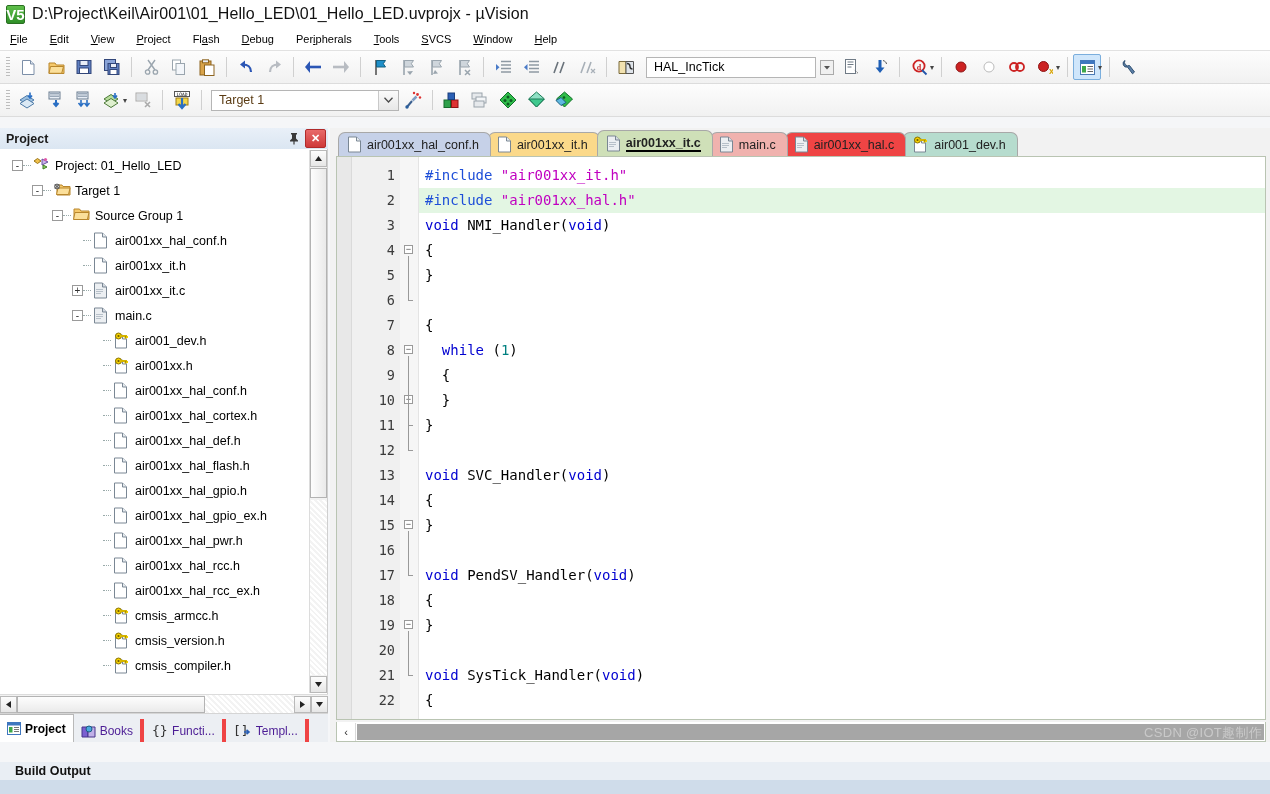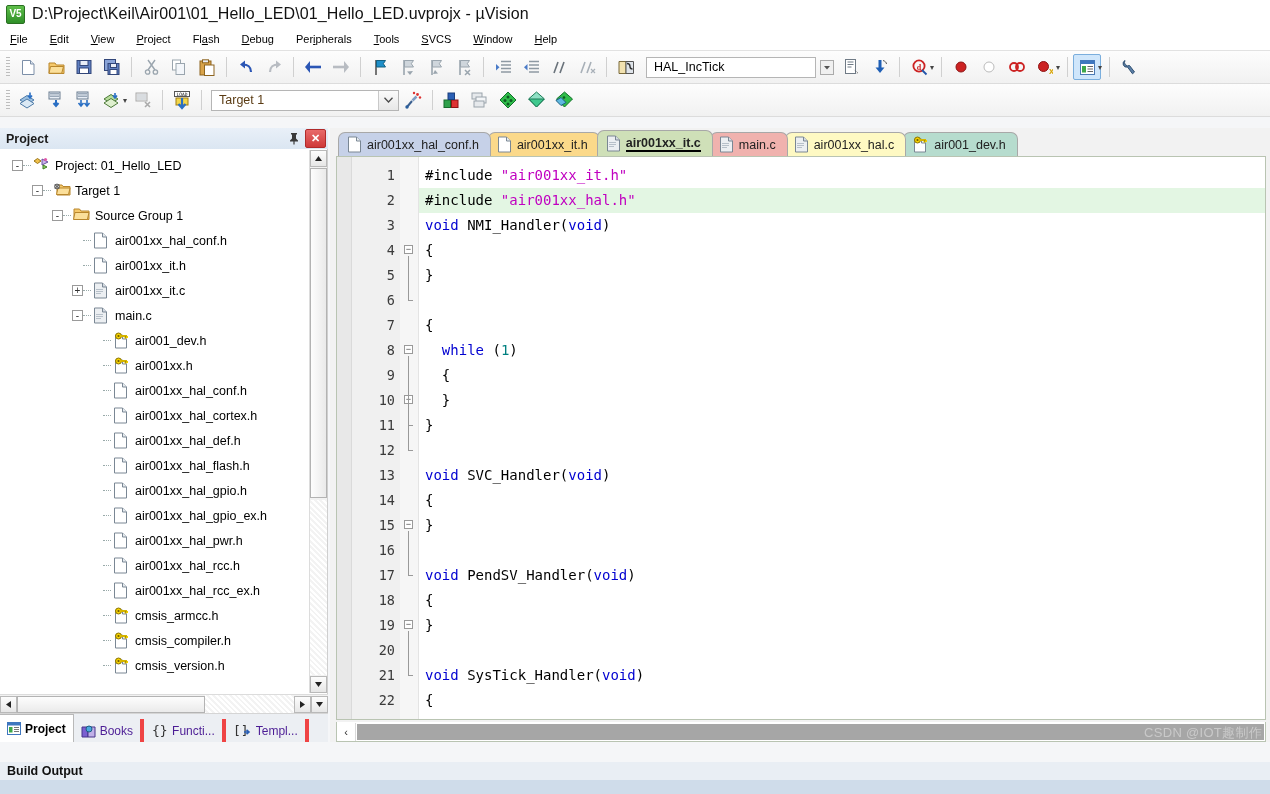--- a/index.html
+++ b/index.html
@@ -9,21 +9,21 @@
     font-size:12px;color:#000;
     background:#fff;
     -webkit-font-smoothing:antialiased;
   }
   .app{position:relative;width:1270px;height:794px;background:#f5f6f8;}
 
   
   .titlebar{height:28px;background:#ffffff;display:flex;align-items:center;padding-left:6px;}
   .vicon{width:17px;height:17px;border-radius:2px;background:linear-gradient(#5fbf4a,#2f8f28);
          border:1px solid #2a6f22;display:flex;align-items:center;justify-content:center;
-         color:#fff;font-size:10px;font-weight:bold;margin-right:7px;line-height:1;}
+         color:#fff;font-size:15px;font-weight:bold;margin-right:7px;line-height:1;}
   .titletext{font-size:16px;color:#111;letter-spacing:.1px;}
 
   
   .menubar{height:22px;background:#fff;display:flex;align-items:center;padding-left:10px;
            border-bottom:1px solid #e2e2e2;}
   .menuitem{font-size:11px;color:#000;margin-right:22px;cursor:default;}
   .menuitem u{text-decoration:underline;}
 
   
   .tbar{height:32px;background:linear-gradient(#fdfdfd,#f1f1f1);display:flex;align-items:center;
@@ -110,39 +110,39 @@
   .gutter{width:48px;background:#f0f0f0;flex:0 0 auto;text-align:right;padding-top:6px;box-sizing:border-box;
           font-family:"DejaVu Sans Mono","Liberation Mono",monospace;font-size:13.5px;color:#3a3a3a;}
   .foldcol{width:18px;background:#f6f6f6;border-right:1px solid #e4e4e4;flex:0 0 auto;padding-top:6px;
            position:relative;}
   .codearea{flex:1;padding-top:6px;position:relative;background:#fff;
             font-family:"DejaVu Sans Mono","Liberation Mono",monospace;font-size:14px;line-height:25px;}
   .gutter div{line-height:25px;padding-right:5px;}
   .cline{height:25px;white-space:pre;padding-left:6px;}
   .cline.hl{background:#e3f6e3;}
   .kw{color:#0000d0;}
-  .pp{color:#000000;}
+  .pp{color:#1d4ed8;}
   .str{color:#c000c0;}
   .num{color:#008080;}
   .fn{color:#000;}
   .fbox{position:absolute;width:9px;height:9px;border:1px solid #9a9a9a;background:#fff;
         font-size:9px;line-height:7px;text-align:center;color:#444;box-sizing:border-box;left:4px;cursor:pointer;}
   .fline{position:absolute;width:1px;background:#9a9a9a;left:8px;}
   .fend{position:absolute;width:5px;height:1px;background:#9a9a9a;left:8px;}
 
   .ehsb{position:absolute;left:6px;right:4px;bottom:0;height:20px;background:#fff;display:flex;align-items:center;
         border:1px solid #b9c4b2;border-top:none;box-sizing:border-box;}
   .ehsb .lt{width:18px;height:18px;display:flex;align-items:center;justify-content:center;font-size:11px;
             color:#333;cursor:pointer;border-right:1px solid #dadada;}
   .ehsb .th{flex:1;height:16px;background:#a6a6a6;margin:0 1px;cursor:pointer;}
 
   
   .bottom{position:absolute;left:0;right:0;bottom:0;height:52px;}
   .buildbar{position:absolute;left:0;right:0;top:20px;height:18px;background:#e9eef4;
-            display:flex;align-items:center;padding-left:7px;}
+            display:flex;align-items:center;padding-left:15px;}
   .buildbar .t{font-size:12.5px;font-weight:bold;color:#111;}
   .statusfill{position:absolute;left:0;right:0;top:38px;bottom:0;background:#cfdcea;}
   .wm{position:absolute;right:8px;top:0px;font-size:13px;color:#c9c9c9;letter-spacing:.3px;}
 </style>
 </head>
 <body>
 
 <div class="app">
 
   <div class="titlebar">
@@ -780,37 +780,37 @@
               <div class="ico">
                 <svg width="17" height="17" viewBox="0 0 17 17">
                   <path d="M2.5 3h7l4 4v9h-11z" fill="#ffffff" stroke="#7a8794"></path>
                   <path d="M9.5 3v4h4" fill="#e8edf2" stroke="#7a8794"></path>
                   <circle cx="5.5" cy="4" r="3" fill="#f5d000" stroke="#8a7400"></circle>
                   <circle cx="5.5" cy="4" r="1.1" fill="#6b5a00"></circle>
                   <path d="M8 4h6M12.5 4v2.5M14 4v2" stroke="#f5d000" stroke-width="2"></path>
                   <path d="M8 4h6M12.5 4v2.5" stroke="#8a7400" stroke-width="0.6" fill="none"></path>
                 </svg>
               </div>
-              <div class="lbl">cmsis_compiler.h</div>
+              <div class="lbl">cmsis_version.h</div>
             </div>
             <div class="row">
               <div style="width:92px;flex:0 0 auto;"></div>
               <div class="expspacer"></div>
               <div class="dash"></div>
               <div class="ico">
                 <svg width="17" height="17" viewBox="0 0 17 17">
                   <path d="M2.5 3h7l4 4v9h-11z" fill="#ffffff" stroke="#7a8794"></path>
                   <path d="M9.5 3v4h4" fill="#e8edf2" stroke="#7a8794"></path>
                   <circle cx="5.5" cy="4" r="3" fill="#f5d000" stroke="#8a7400"></circle>
                   <circle cx="5.5" cy="4" r="1.1" fill="#6b5a00"></circle>
                   <path d="M8 4h6M12.5 4v2.5M14 4v2" stroke="#f5d000" stroke-width="2"></path>
                   <path d="M8 4h6M12.5 4v2.5" stroke="#8a7400" stroke-width="0.6" fill="none"></path>
                 </svg>
               </div>
-              <div class="lbl">cmsis_version.h</div>
+              <div class="lbl">cmsis_compiler.h</div>
             </div>
           </div>
       </div>
 
       <div class="vsb">
         <div class="sb-arrow">
           <svg width="7" height="5" viewBox="0 0 7 5">
               <path d="M3.5 0L7 5H0z" fill="#222"></path>
             </svg>
         </div>
@@ -918,21 +918,21 @@
           <div class="etab" style="background: rgb(240, 178, 174); z-index: 3;">
             <span class="ti">
               <svg width="15" height="17" viewBox="0 0 15 17">
                 <path d="M1.5 1h8l4 4v11h-12z" fill="#eceff2" stroke="#7a8794"></path>
                 <path d="M9.5 1v4h4" fill="#d6dce3" stroke="#7a8794"></path>
                 <path d="M3 7.5h7M3 9.5h7M3 11.5h5" stroke="#b7c0c9"></path>
               </svg>
             </span>
             <span class="nm">main.c</span>
           </div>
-          <div class="etab" style="background: #fef9c3; z-index: 2;">
+          <div class="etab" style="background: #ef4444; z-index: 2;">
             <span class="ti">
               <svg width="15" height="17" viewBox="0 0 15 17">
                 <path d="M1.5 1h8l4 4v11h-12z" fill="#eceff2" stroke="#7a8794"></path>
                 <path d="M9.5 1v4h4" fill="#d6dce3" stroke="#7a8794"></path>
                 <path d="M3 7.5h7M3 9.5h7M3 11.5h5" stroke="#b7c0c9"></path>
               </svg>
             </span>
             <span class="nm">air001xx_hal.c</span>
           </div>
           <div class="etab" style="background: rgb(182, 220, 206); z-index: 1;">

